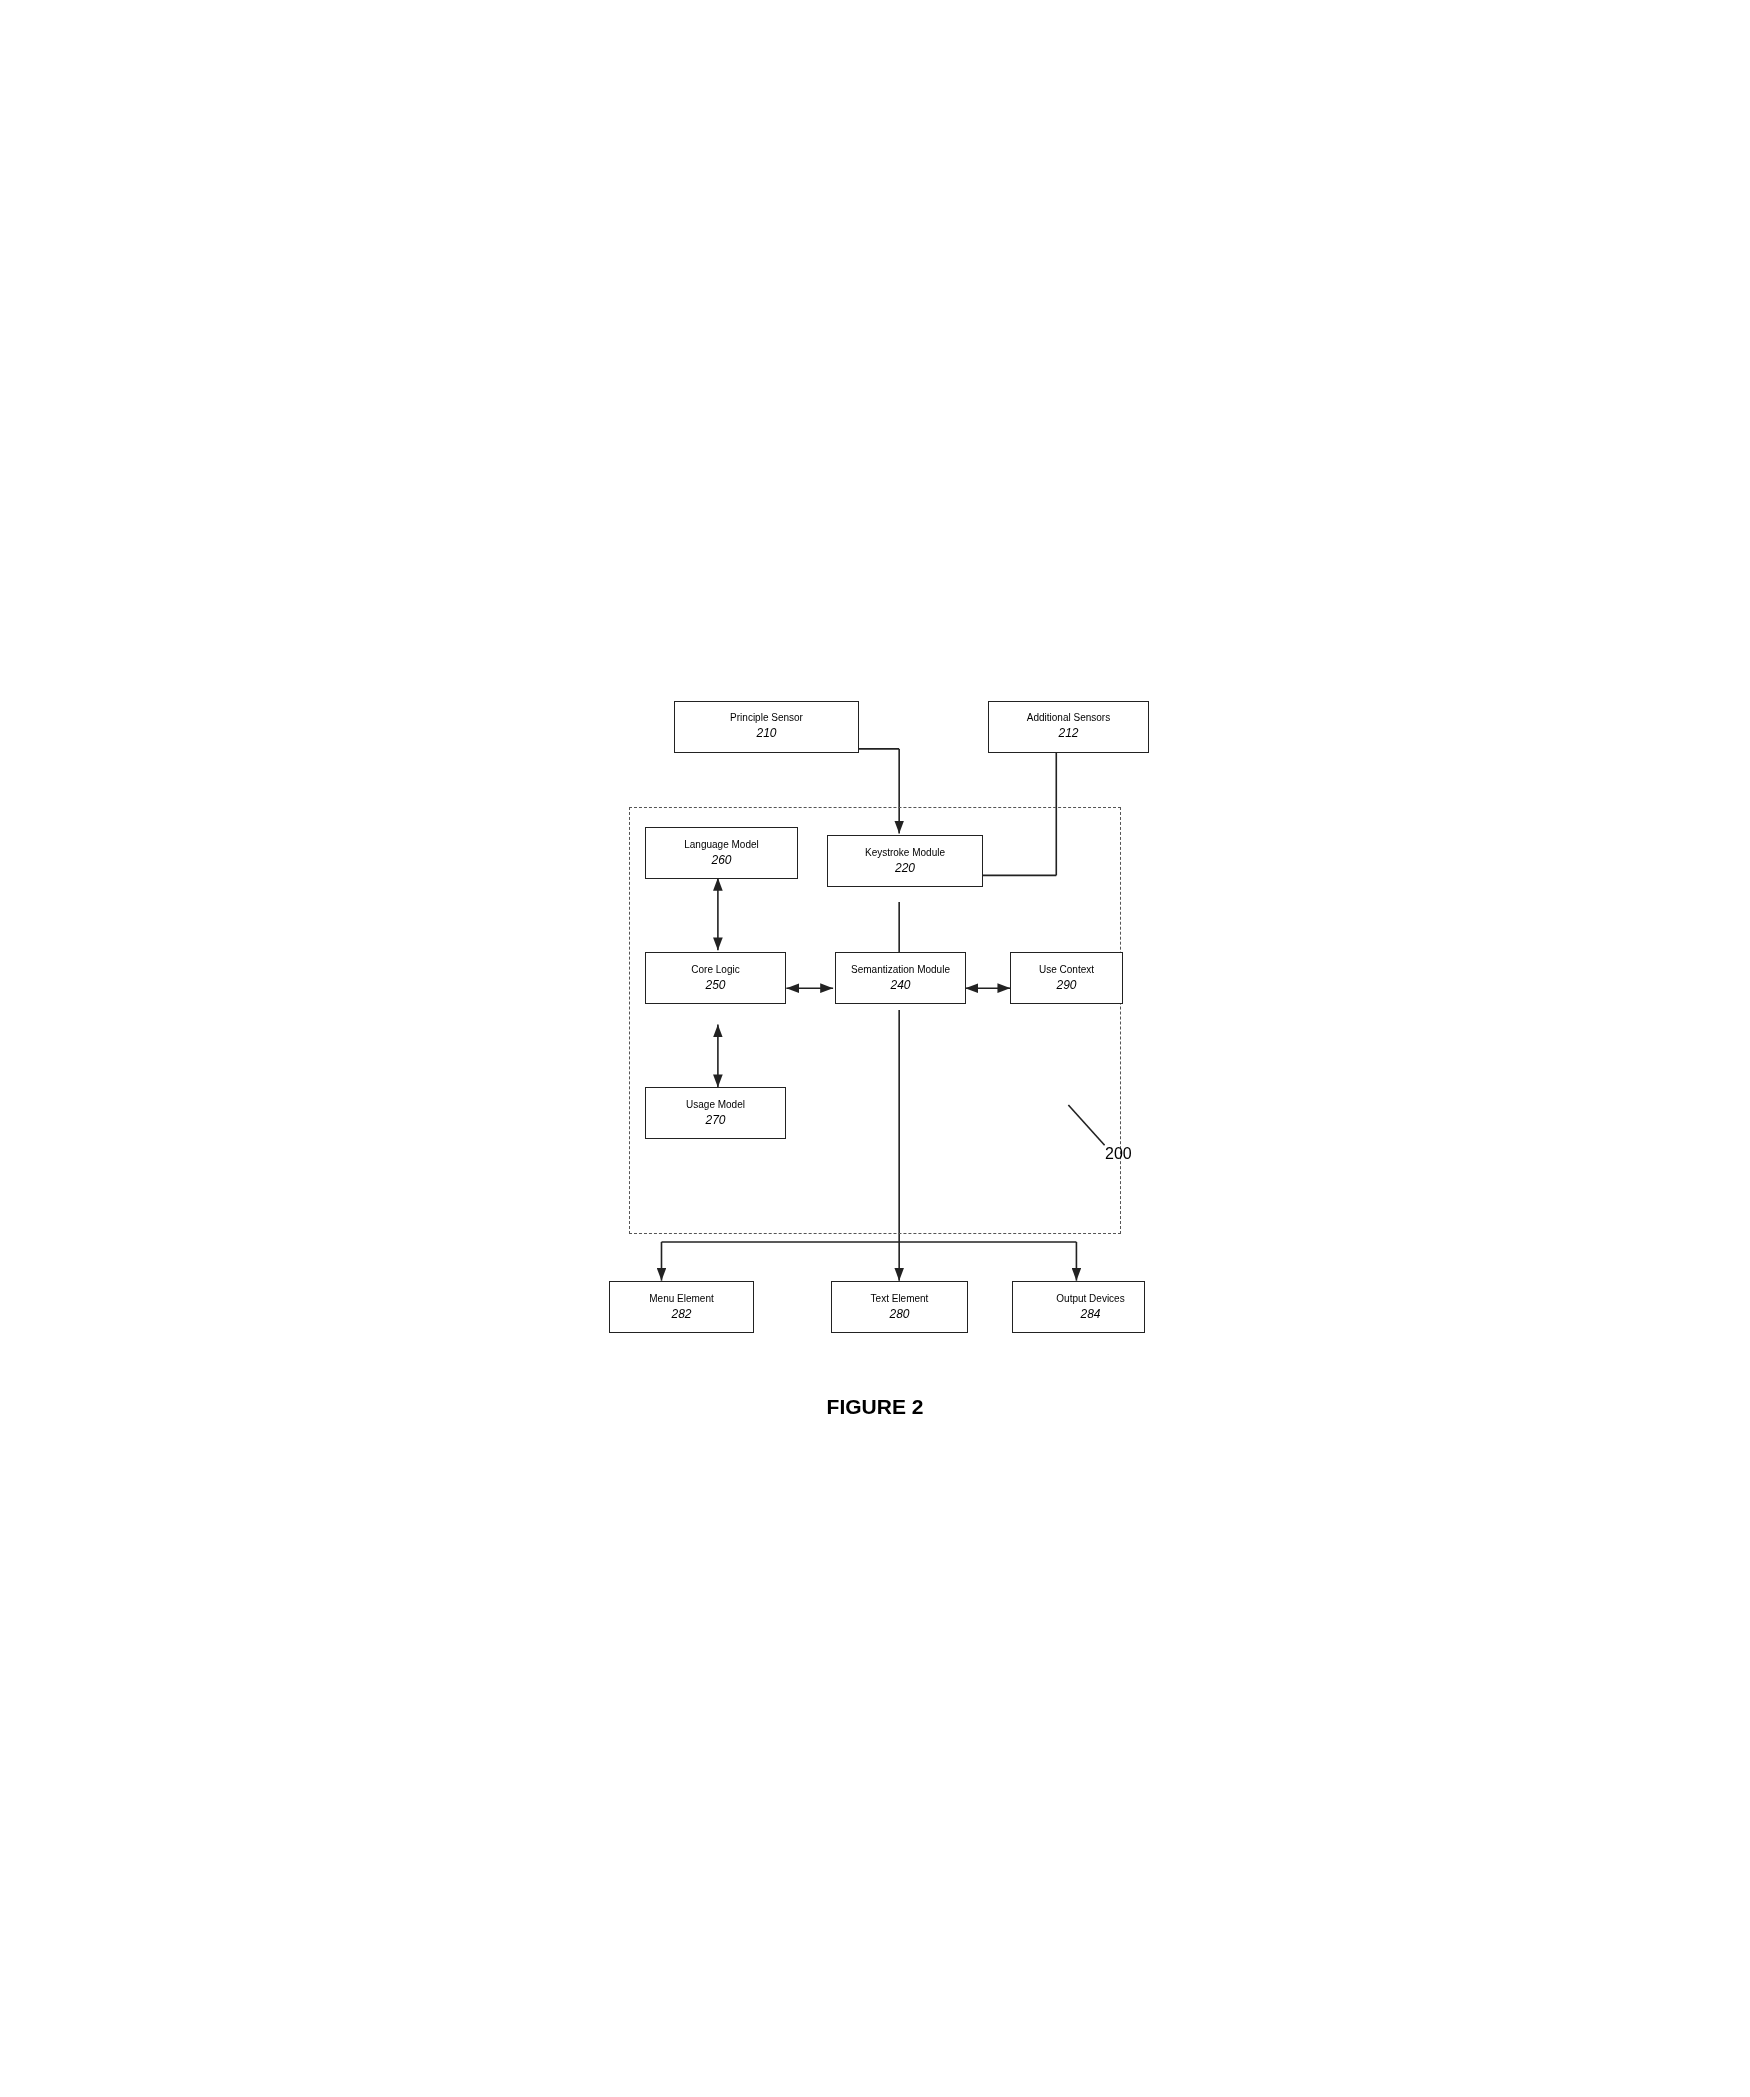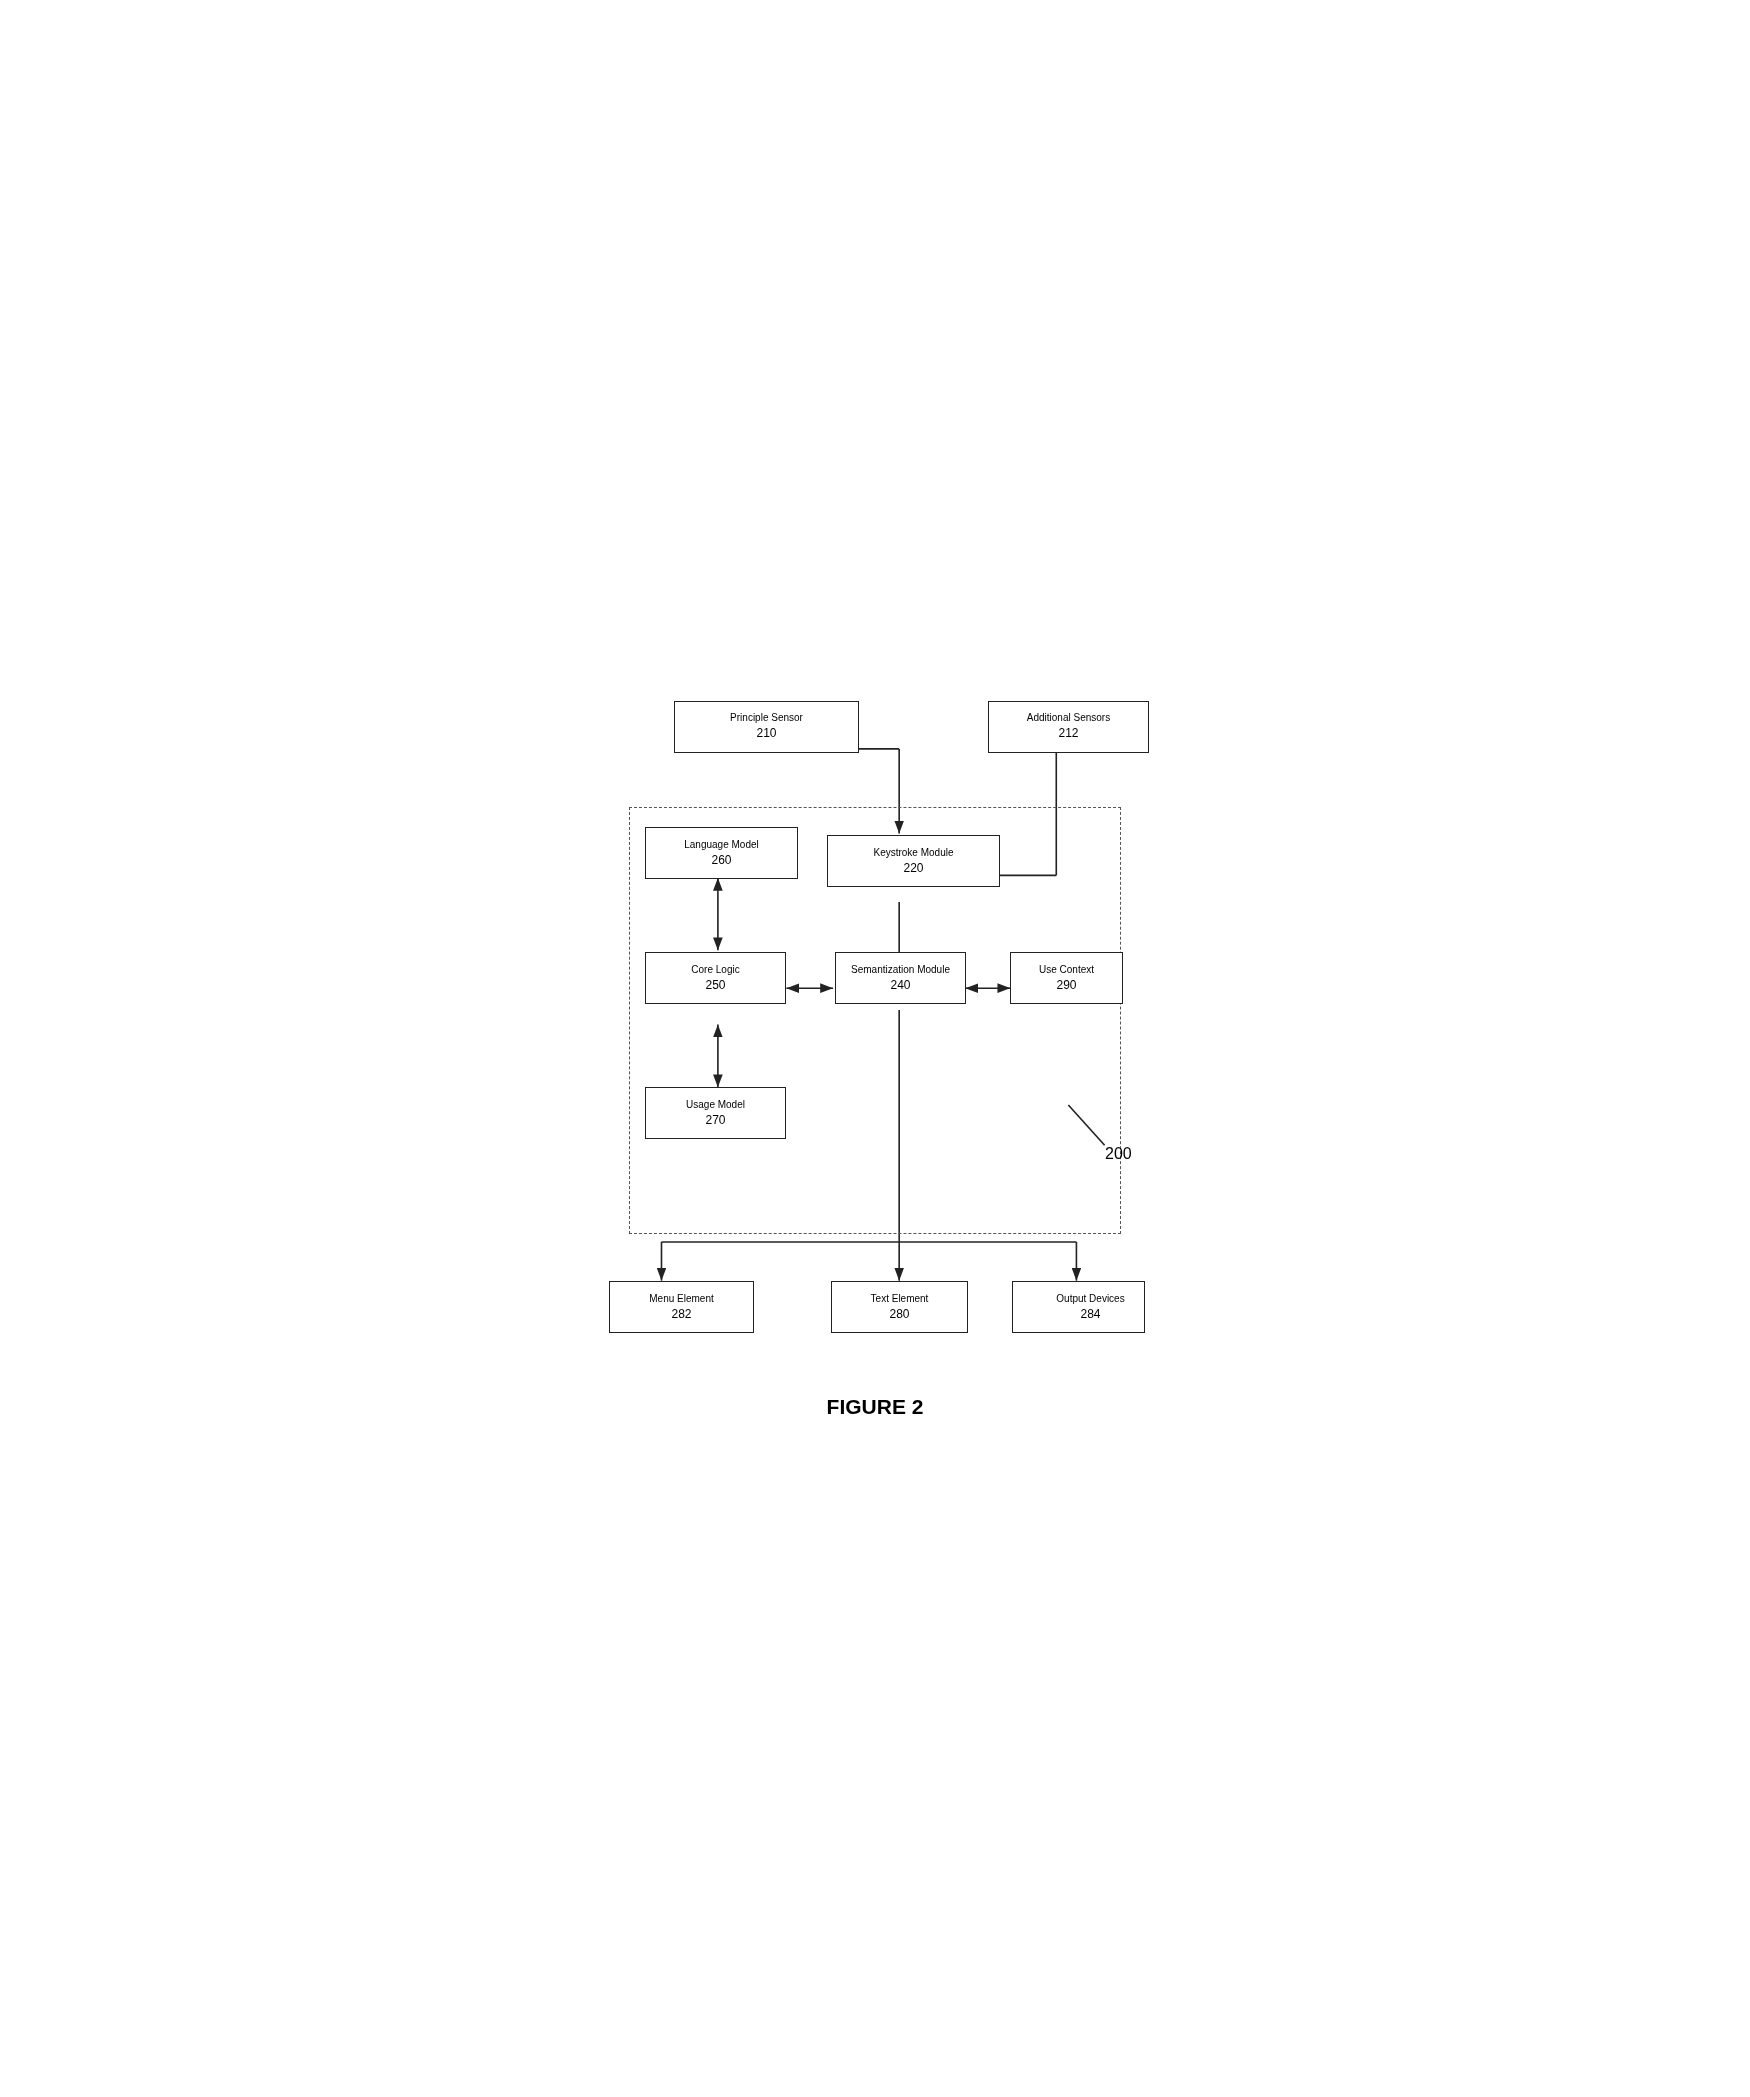--- a/index.html
+++ b/index.html
@@ -31,20 +31,21 @@
     }
 
     .box .box-title {
       font-size: 10px;
       font-weight: normal;
     }
 
     .box .box-num {
       font-size: 12px;
       font-weight: normal;
+      font-style: italic;
     }
 
     .dashed-region {
       position: absolute;
       border: 1.6px dashed #555;
       background: transparent;
     }
 
     svg.arrows {
       position: absolute;
@@ -126,21 +127,21 @@
     <div class="box" style="left:81px; top:22.6px; width:185px;">
       <div class="box-title">Principle Sensor</div>
       <div class="box-num">210</div>
     </div>
 
     <div class="box" style="left:395px; top:22.6px; width:161px;">
       <div class="box-title">Additional Sensors</div>
       <div class="box-num">212</div>
     </div>
 
-    <div class="box" style="left:234px; top:157px; width:173px;">
+    <div class="box" style="left:234px; top:157px; width:156px;">
       <div class="box-title">Keystroke Module</div>
       <div class="box-num">220</div>
     </div>
 
     <div class="box" style="left:52px; top:149px; width:153px;">
       <div class="box-title">Language Model</div>
       <div class="box-num">260</div>
     </div>
 
     <div class="box" style="left:52px; top:274px; width:141px;">

